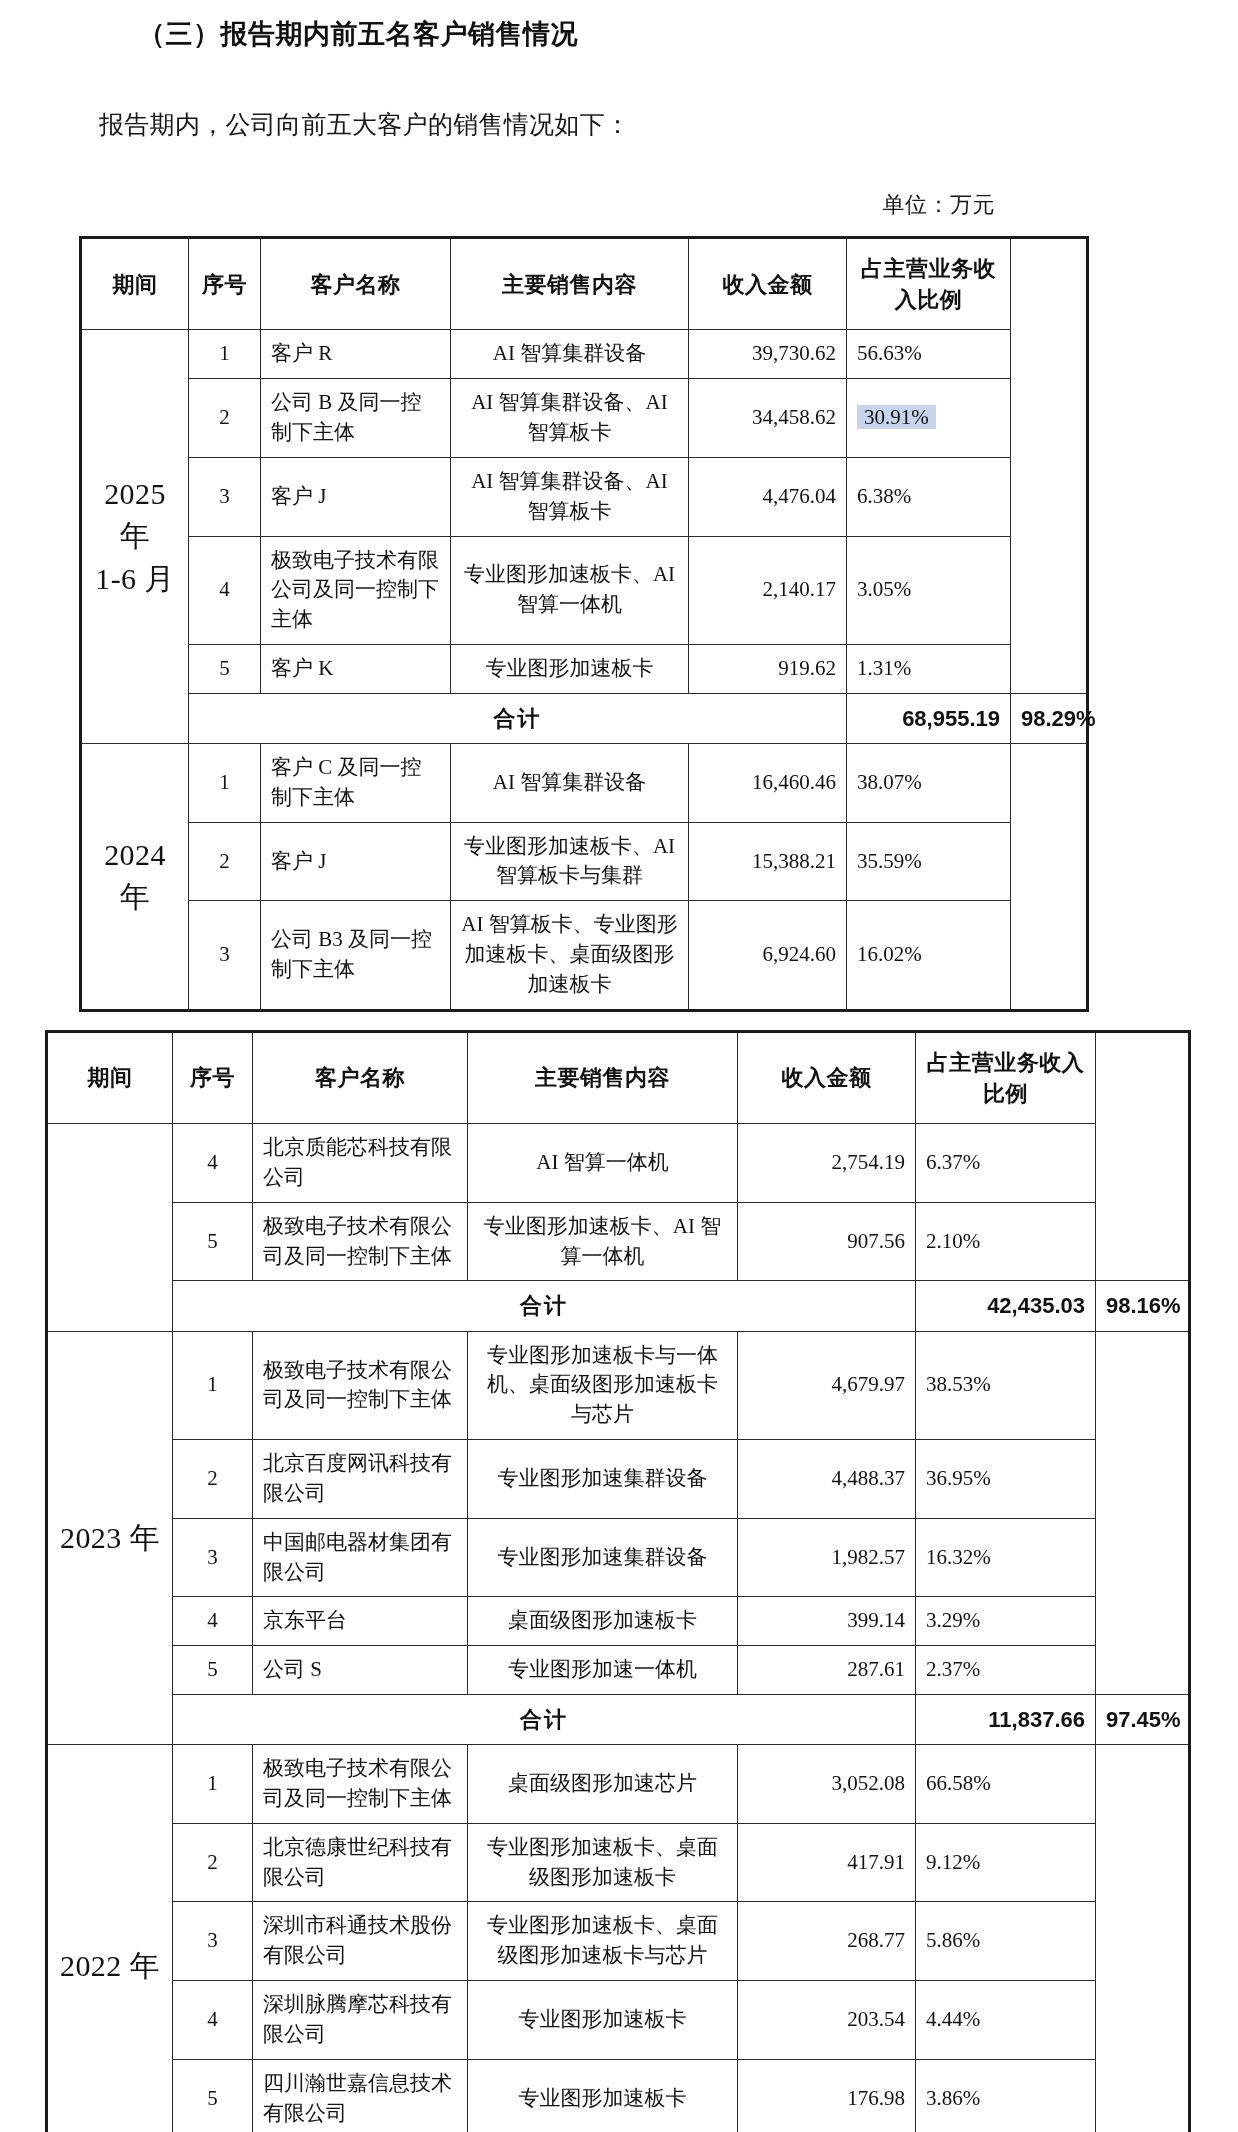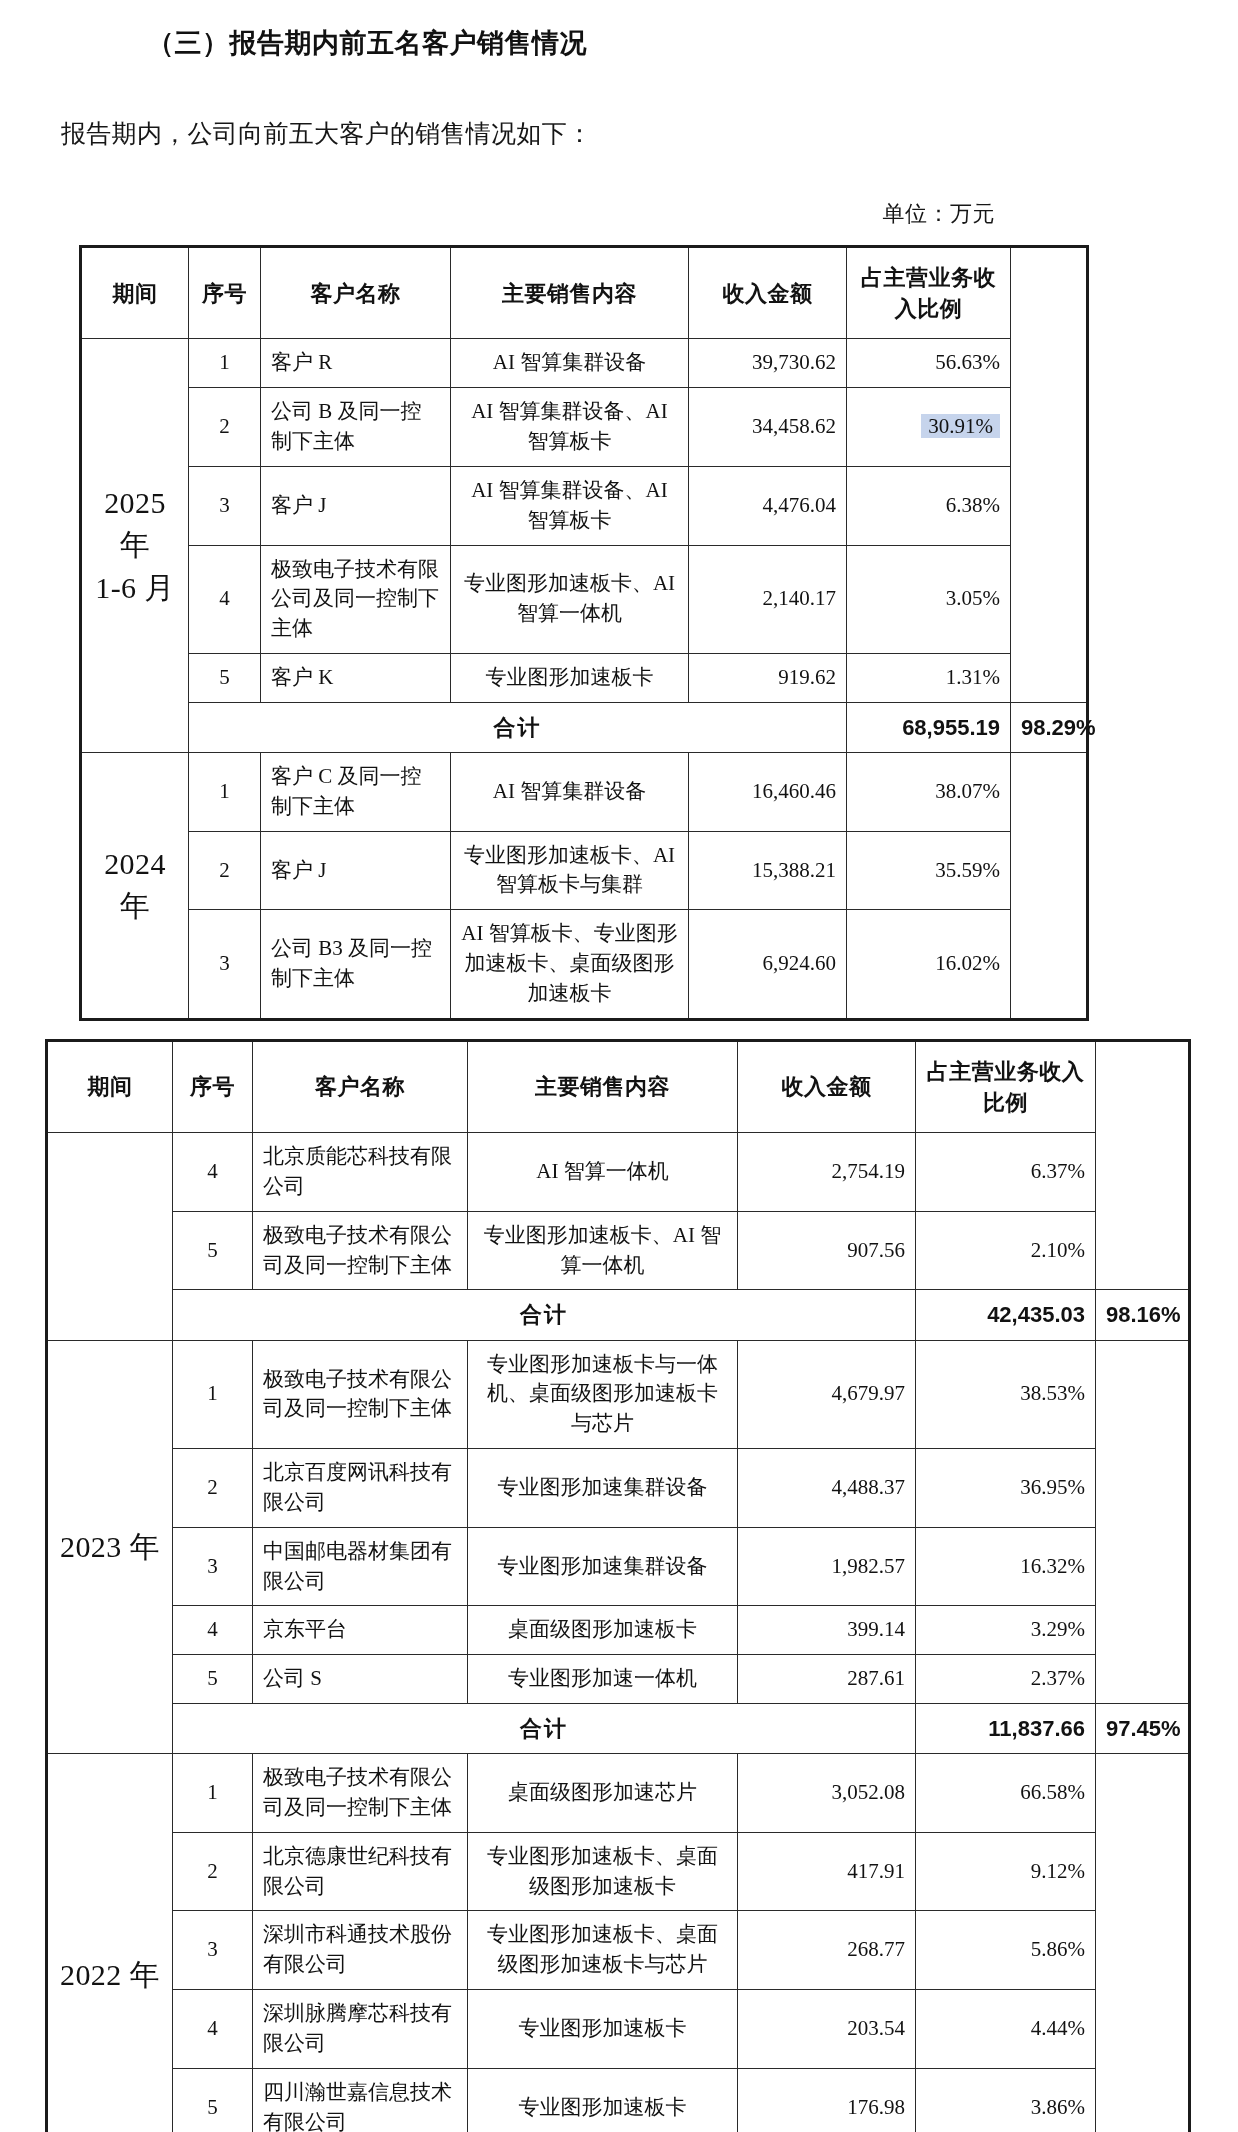--- a/index.html
+++ b/index.html
@@ -20,28 +20,28 @@
     position: relative;
     padding: 0;
   }
 
   
   .heading {
     font-family: "Liberation Sans", "DejaVu Sans", sans-serif;
     font-weight: bold;
     font-size: 27px;
     letter-spacing: 0.5px;
-    margin: 9px;
+    margin: 0;
     padding: 14px 0 0 138px;
     line-height: 1.5;
     color: #111;
   }
   .intro {
     font-size: 25px;
-    padding: 26px 0 0 61px;
+    padding: 26px 0 0 99px;
     line-height: 1.5;
     letter-spacing: 0.3px;
     color: #161616;
   }
   .unit-line {
     font-size: 22px;
     text-align: right;
     padding: 22px 243px 16px 0;
     letter-spacing: 0.5px;
     color: #161616;
@@ -78,21 +78,21 @@
     text-align: center;
     font-size: 22px;
     padding: 14px 6px;
     letter-spacing: 0.5px;
   }
   .c-period   { text-align: center; font-size: 30px; letter-spacing: .4px; }
   .c-idx      { text-align: center; }
   .c-name     { text-align: left; }
   .c-content  { text-align: center; margin-left: 48px; }
   .c-amount   { text-align: right; padding-right: 14px; }
-  .c-pct      { text-align: right; padding-right: 14px; }
+  .c-pct      { text-align: left; padding-right: 14px; }
   .total-row td {
     font-family: "Liberation Sans", "DejaVu Sans", sans-serif;
     font-weight: bold;
     font-size: 22px;
   }
   .total-row .total-label { text-align: center; letter-spacing: 2px; }
   .hl { background: #c6d4ec; padding: 0 7px; }
 </style>
 </head>
 <body>

